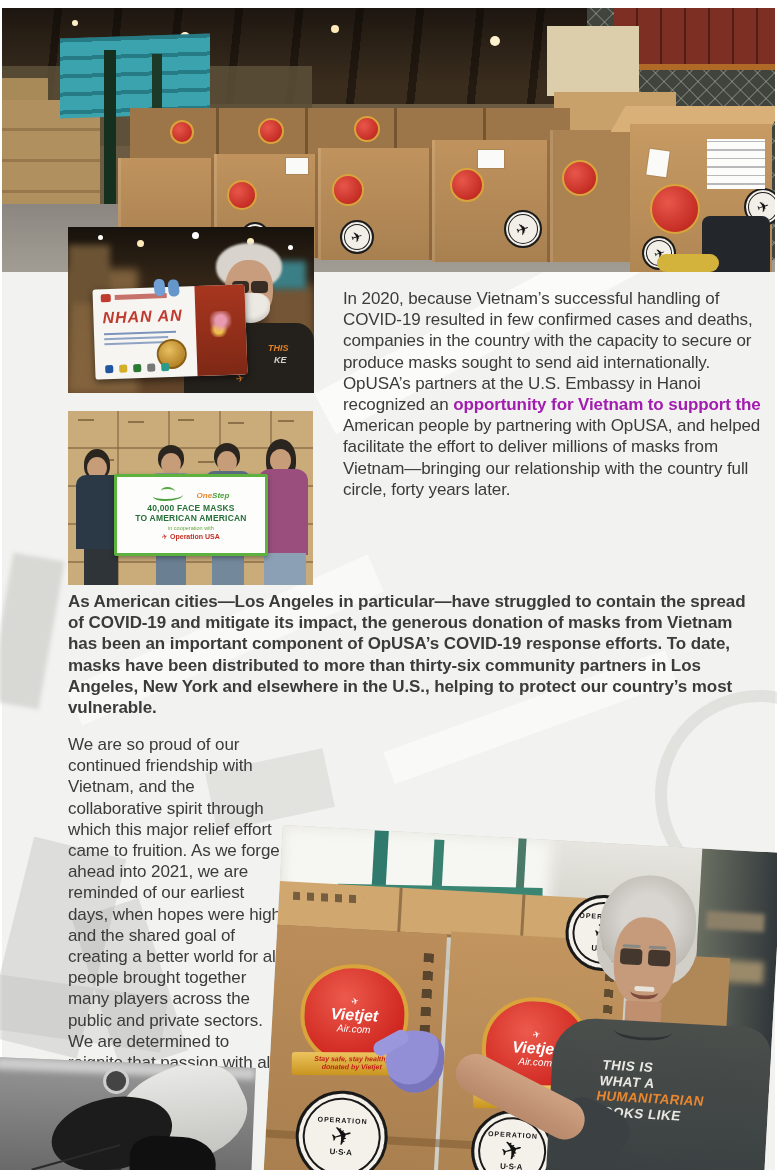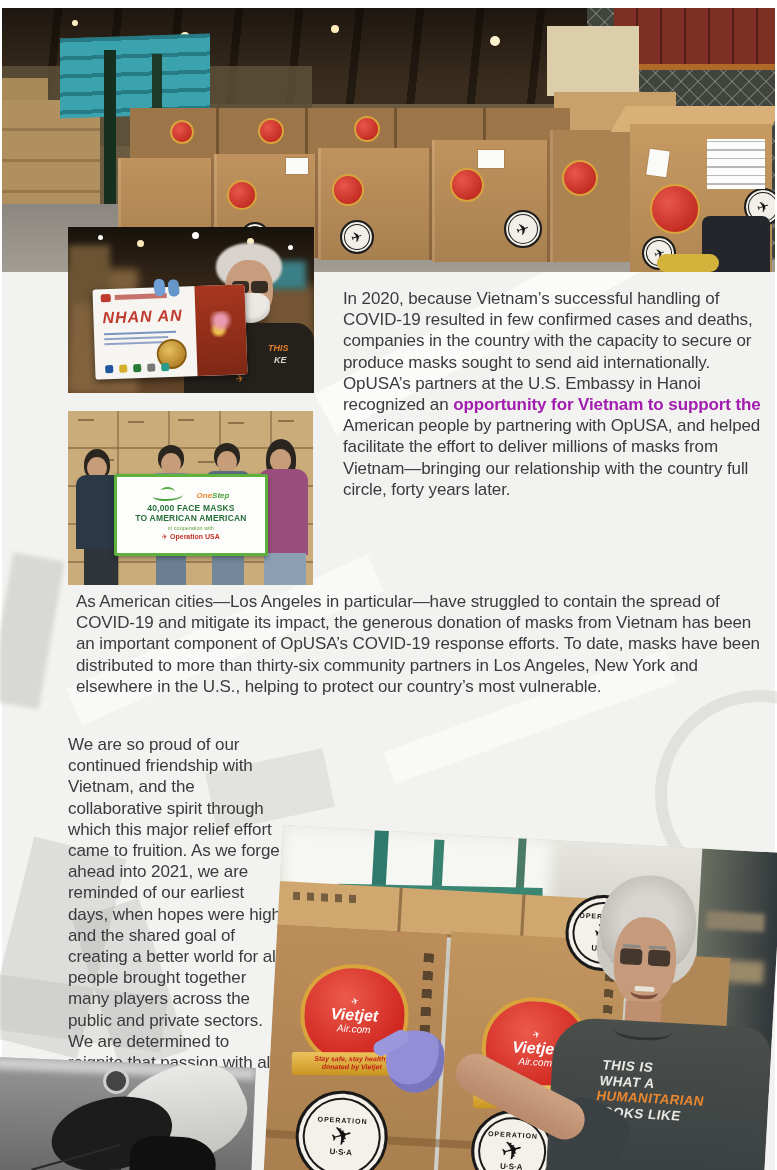--- a/index.html
+++ b/index.html
@@ -16,21 +16,21 @@
   .wm-streak3{left:380px;top:700px;width:300px;height:34px;background:rgba(255,255,255,.5);transform:rotate(-20deg);}
   .wm-grey1{left:8px;top:845px;width:95px;height:205px;background:rgba(170,170,165,.28);transform:rotate(14deg);}
   .wm-grey2{left:95px;top:905px;width:70px;height:160px;background:rgba(160,160,155,.25);transform:rotate(-18deg);}
   .wm-grey3{left:-20px;top:985px;width:185px;height:55px;background:rgba(170,170,165,.22);transform:rotate(8deg);}
   .wm-grey4{left:0px;top:556px;width:52px;height:150px;background:rgba(155,155,150,.3);transform:rotate(10deg);filter:blur(2px);}
   .wm-grey5{left:210px;top:760px;width:120px;height:60px;background:rgba(190,190,185,.3);transform:rotate(-12deg);}
 
   
   .para{color:#3b3b3b;font-size:17px;line-height:21.2px;letter-spacing:-.1px;}
   .para1{left:343px;top:288px;width:420px;}
-  .para2{left:76px;top:591px;width:690px;}
+  .para2{left:68px;top:591px;width:690px;font-weight:bold;}
   .para3{left:68px;top:734px;width:690px;}
   .para b{font-weight:bold;color:#a21caf;}
   .wrap-spacer{float:right;width:475px;height:520px;margin-top:64px;}
 
   
   .photo{overflow:hidden;}
   .plane{display:inline-block;color:#111;}
 
   
   .hero{left:2px;top:8px;width:773px;height:264px;background:#6b5b43;}

